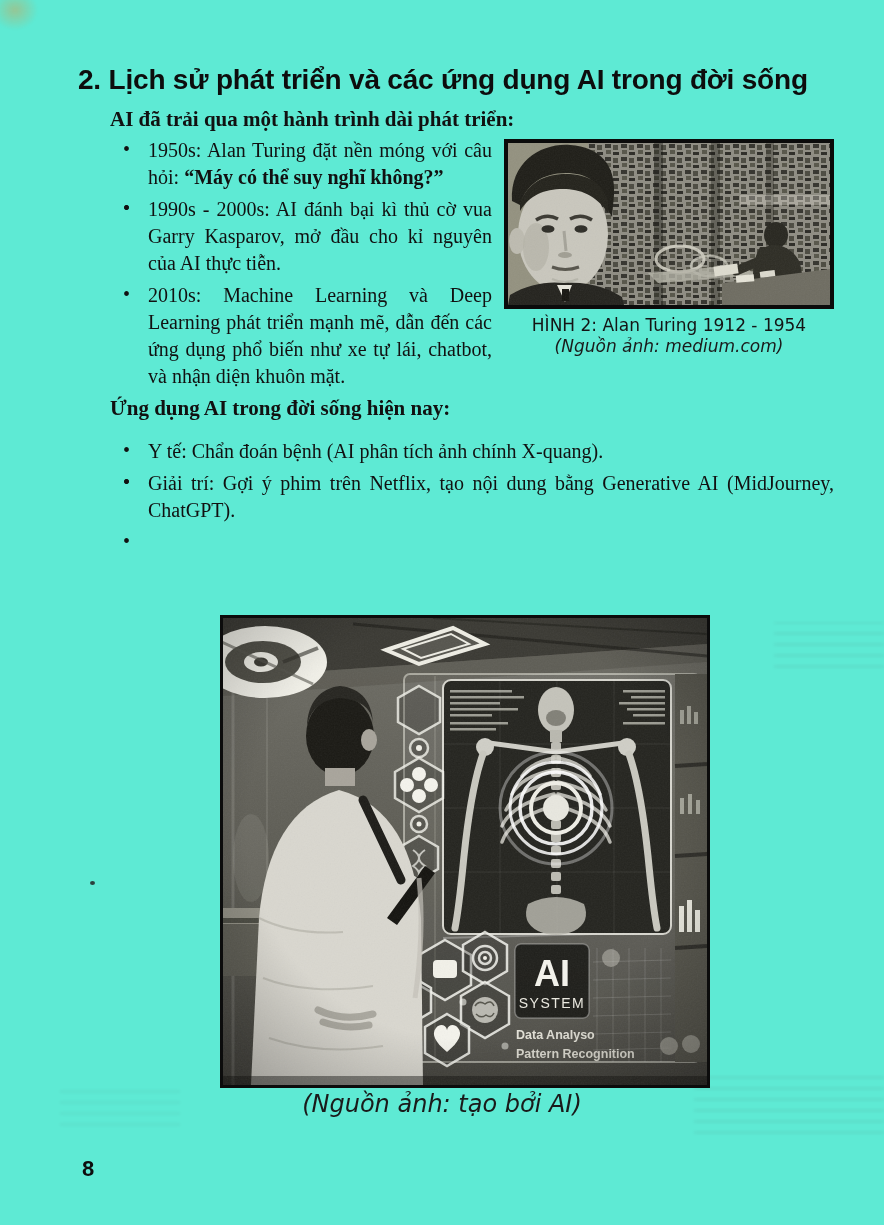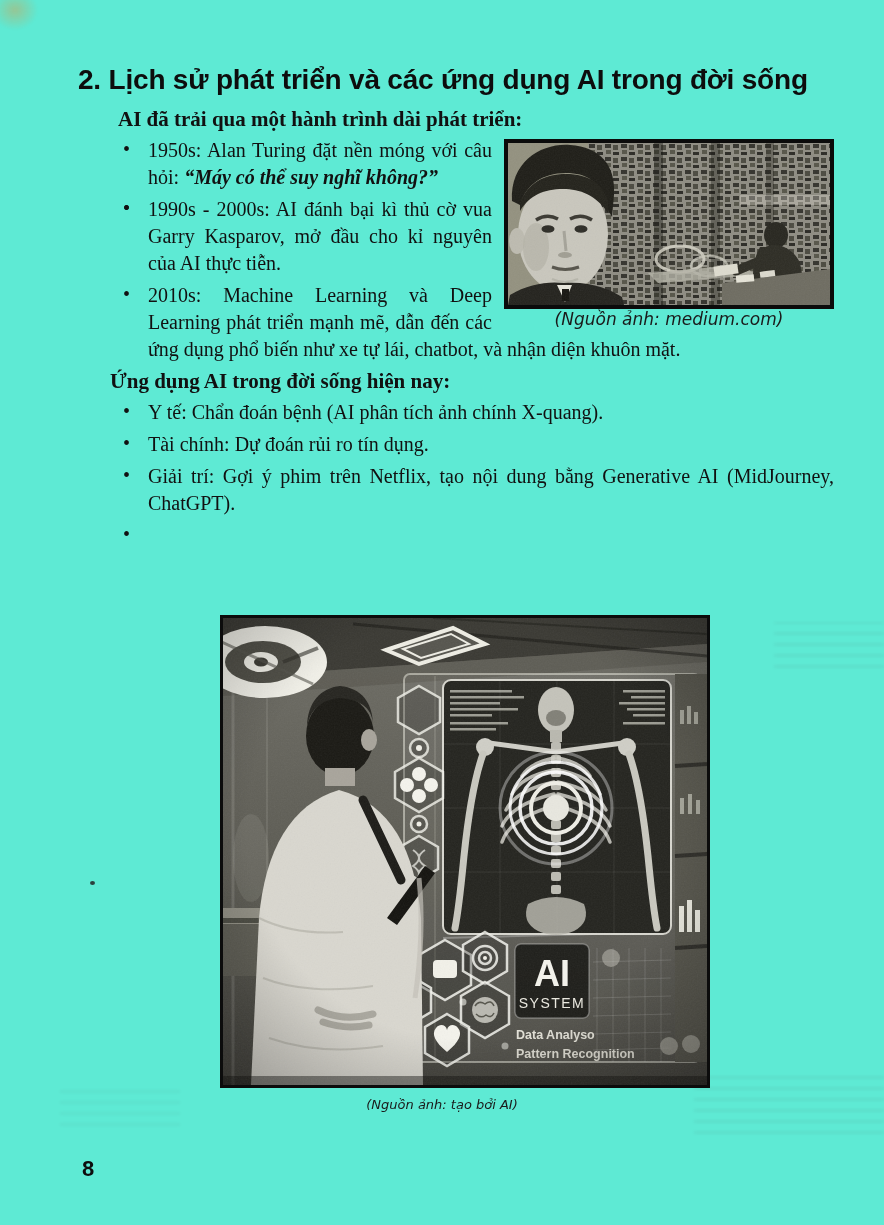--- a/index.html
+++ b/index.html
@@ -17,25 +17,25 @@
   .ghost1{right:0;top:622px;width:110px;height:46px;}
   .ghost2{right:0;top:1076px;width:190px;height:58px;}
   .ghost3{left:60px;top:1086px;width:120px;height:40px;opacity:.05;}
 
   h1{
     margin:0;position:absolute;left:78px;top:64px;width:770px;
     font-family:"Liberation Sans","DejaVu Sans",sans-serif;
     font-size:28px;font-weight:700;letter-spacing:-.2px;color:#0d0d0d;
   }
   .content{position:absolute;left:110px;top:106px;width:724px;font-size:20px;line-height:27px;text-align:justify;}
-  .intro{font-weight:bold;margin:0 0 4px 8px;font-size:21px;}
-  .intro2{font-weight:bold;margin:2px 0 4px 0;font-size:21px;}
+  .intro{font-weight:bold;margin:0 0 4px 0;font-size:21px;}
+  .intro2{font-weight:bold;margin:2px 0 16px 0;font-size:21px;}
   .li{position:relative;padding-left:38px;margin:0 0 5px 0;}
   .li .bullet{position:absolute;left:13px;top:-1px;font-size:20px;}
-  .quote{font-style:italic;font-weight:600;}
+  .quote{font-weight:600;}
 
   
   .fig2{float:right;width:330px;margin:2px 0 6px 12px;text-align:center;}
   .fig2-frame{border:4px solid #0b0b0b;width:322px;height:162px;background:#8e8c82;}
   .figcap{font-family:"DejaVu Sans","Liberation Sans",sans-serif;font-size:17px;line-height:21px;
     color:#141414;margin-top:6px;text-align:center;}
   .figsrc{font-family:"DejaVu Sans","Liberation Sans",sans-serif;font-style:italic;font-size:17px;
     line-height:21px;color:#1a1a1a;text-align:center;}
 
   
@@ -114,20 +114,21 @@
             <path d="M8,38 L-20,50" stroke="#2d2c24" stroke-width="9" stroke-linecap="round"></path>
             <rect x="-42" y="44" width="24" height="10" fill="#dedccf" transform="rotate(-8 -30 49)"></rect>
           </g>
           <polygon points="214,140 322,126 322,162 214,162" fill="#6e6c61"></polygon>
           <rect x="228" y="132" width="18" height="7" fill="#e6e4d8" transform="rotate(-5 237 135)"></rect>
           <rect x="252" y="128" width="15" height="6" fill="#dcdace" transform="rotate(-7 259 131)"></rect>
           <rect width="322" height="162" filter="url(#t-grain)" opacity=".08"></rect>
         </svg>
       </div>
       <figcaption style="margin:0;">
+        <div class="figcap">HÌNH 2: Alan Turing 1912 - 1954</div>
         <div class="figsrc">(Nguồn ảnh: medium.com)</div>
       </figcaption>
     </figure>
 
     <div class="li">
       <span class="bullet">•</span><span>1950s: Alan Turing đặt nền móng với câu hỏi: </span><span class="quote">“Máy có thể suy nghĩ không?”</span>
     </div>
     <div class="li">
       <span class="bullet">•</span>
     </div>
@@ -137,21 +138,21 @@
     <div class="li">
       <span class="bullet">•</span><span>2010s: Machine Learning và Deep Learning phát triển mạnh mẽ, dẫn đến các ứng dụng phổ biến như xe tự lái, chatbot, và nhận diện khuôn mặt.</span>
     </div>
 
     <p class="intro2">Ứng dụng AI trong đời sống hiện nay:</p>
 
     <div class="li">
       <span class="bullet">•</span><span>Y tế: Chẩn đoán bệnh (AI phân tích ảnh chính X-quang).</span>
     </div>
     <div class="li">
-      <span class="bullet">•</span><span>Tài chính: Dự đoán rủi ro tín dụng.</span>
+      <span class="bullet">•</span>
     </div>
     <div class="li">
       <span class="bullet">•</span><span>Giải trí: Gợi ý phim trên Netflix, tạo nội dung bằng Generative AI (MidJourney, ChatGPT).</span>
     </div>
     <div class="li">
       <span class="bullet">•</span>
     </div>
   </div>
 
   <div class="fig3-wrap">
@@ -378,17 +379,17 @@
         </g>
 
         <rect x="0" y="458" width="484" height="9" fill="rgba(18,18,14,.45)"></rect>
         <rect width="484" height="467" fill="url(#x-vig)"></rect>
         <rect width="484" height="467" filter="url(#x-grain)" opacity=".07"></rect>
       </svg>
     </div>
   </div>
 
   <div class="fig3-captions">
-    <div class="figsrc" style="font-size:13px;">(Nguồn ảnh: tạo bởi AI)</div>
+    <div class="figsrc" style="font-size:24px;">(Nguồn ảnh: tạo bởi AI)</div>
   </div>
 
   <div class="pageno">8</div>
 </div>
 
 </body></html>

